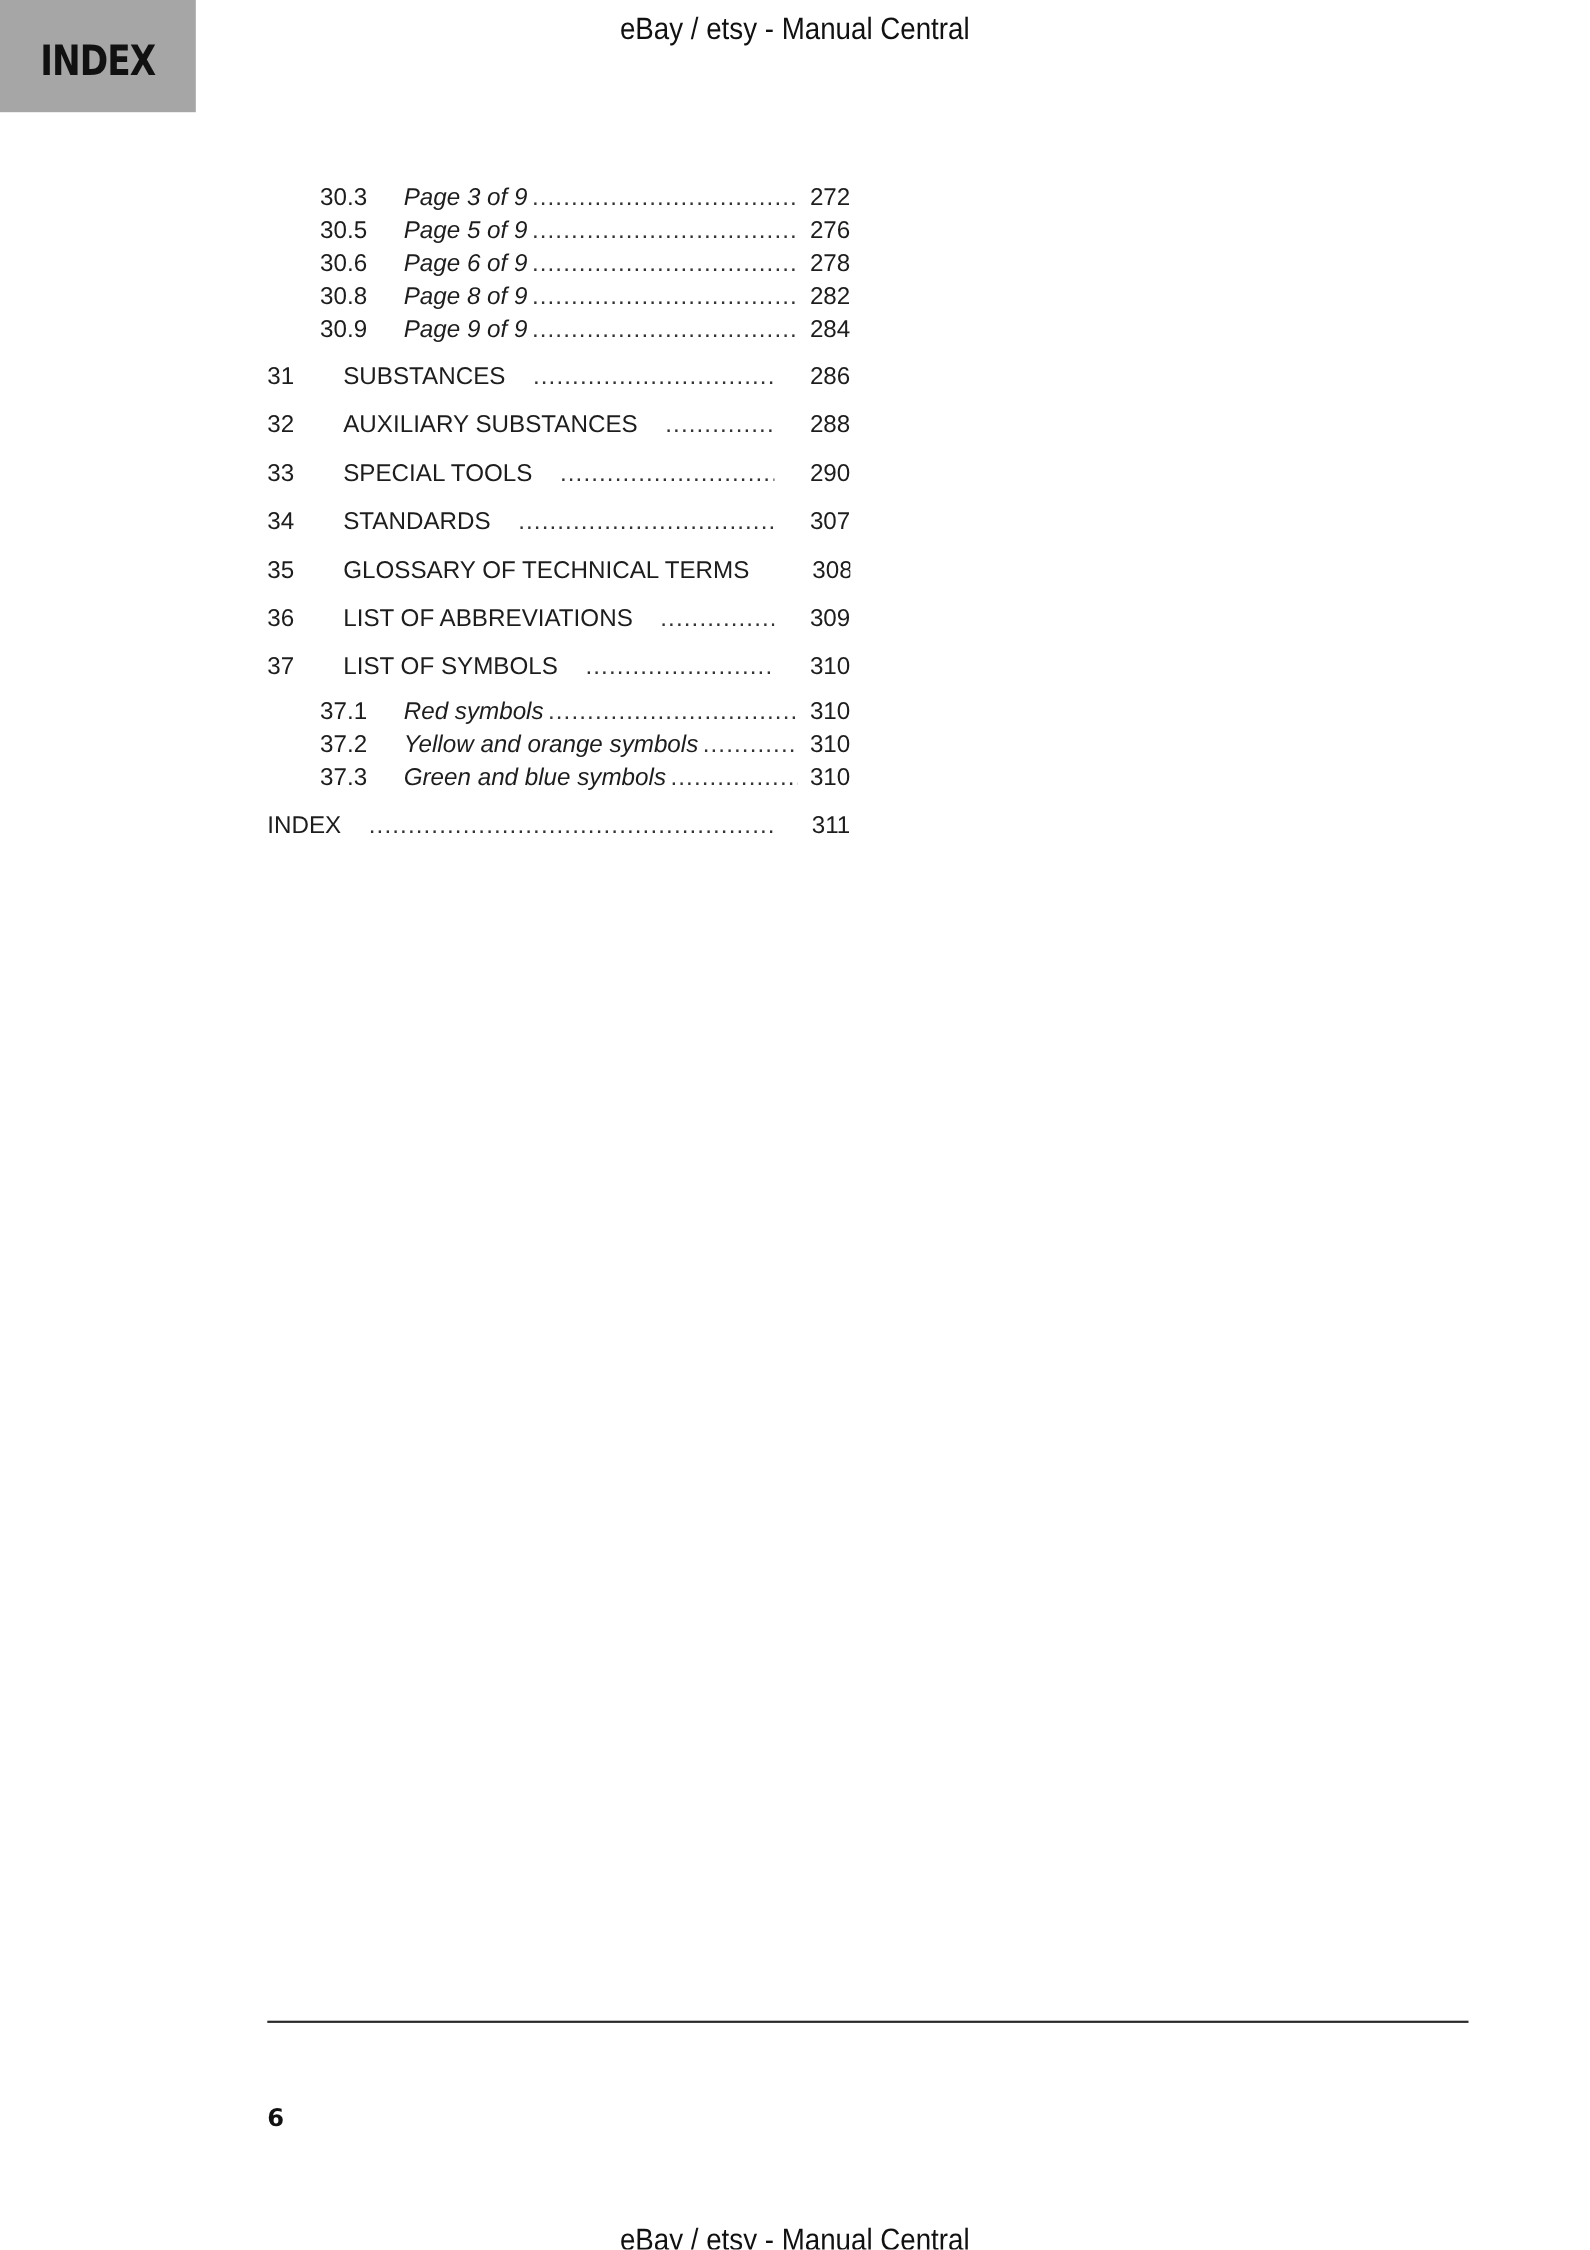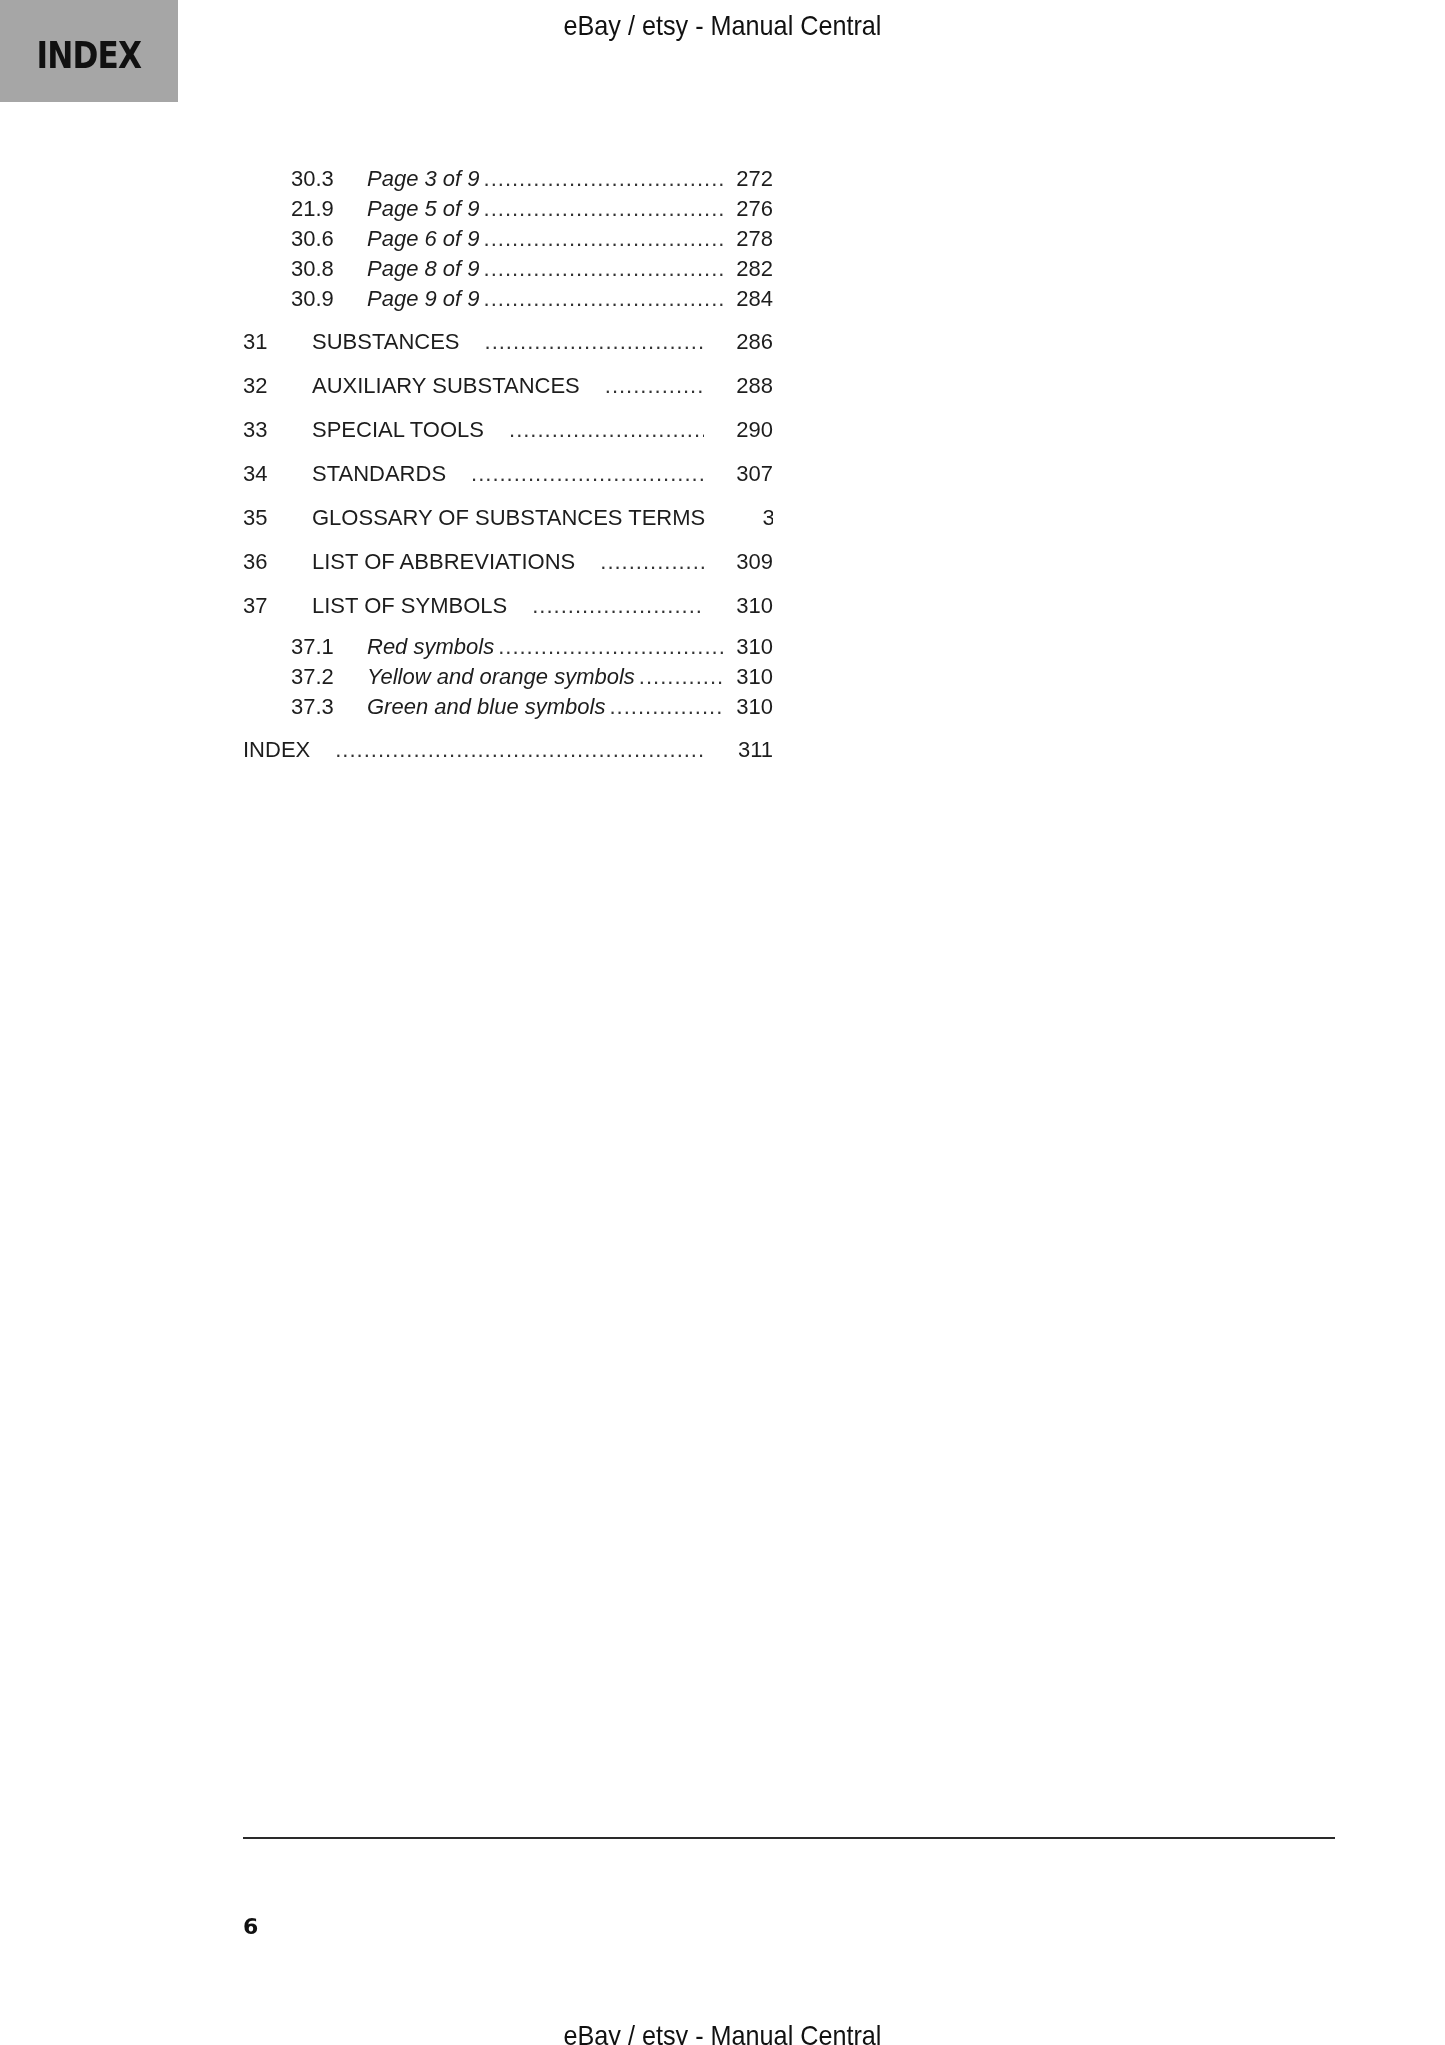--- a/index.html
+++ b/index.html
@@ -142,21 +142,21 @@
 
 <div class="toc">
 
   <div class="toc-row sub">
     <span class="num">30.3</span>
     <span class="title">Page 3 of 9</span>
     <span class="dots"></span>
     <span class="page">272</span>
   </div>
   <div class="toc-row sub">
-    <span class="num">21.9</span>
+    <span class="num">30.5</span>
     <span class="title">Page 5 of 9</span>
     <span class="dots"></span>
     <span class="page">276</span>
   </div>
   <div class="toc-row sub">
     <span class="num">30.6</span>
     <span class="title">Page 6 of 9</span>
     <span class="dots"></span>
     <span class="page">278</span>
   </div>
@@ -194,21 +194,21 @@
     <span class="page">290</span>
   </div>
   <div class="toc-row main">
     <span class="num">34</span>
     <span class="title">STANDARDS</span>
     <span class="dots"></span>
     <span class="page">307</span>
   </div>
   <div class="toc-row main">
     <span class="num">35</span>
-    <span class="title">GLOSSARY OF SUBSTANCES TERMS</span>
+    <span class="title">GLOSSARY OF TECHNICAL TERMS</span>
     <span class="dots"></span>
     <span class="page">308</span>
   </div>
   <div class="toc-row main">
     <span class="num">36</span>
     <span class="title">LIST OF ABBREVIATIONS</span>
     <span class="dots"></span>
     <span class="page">309</span>
   </div>
   <div class="toc-row main">

